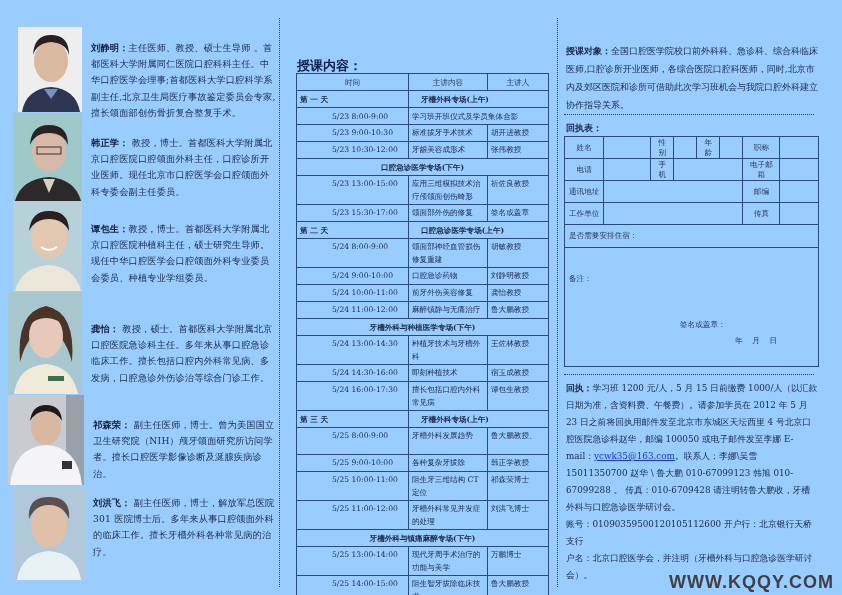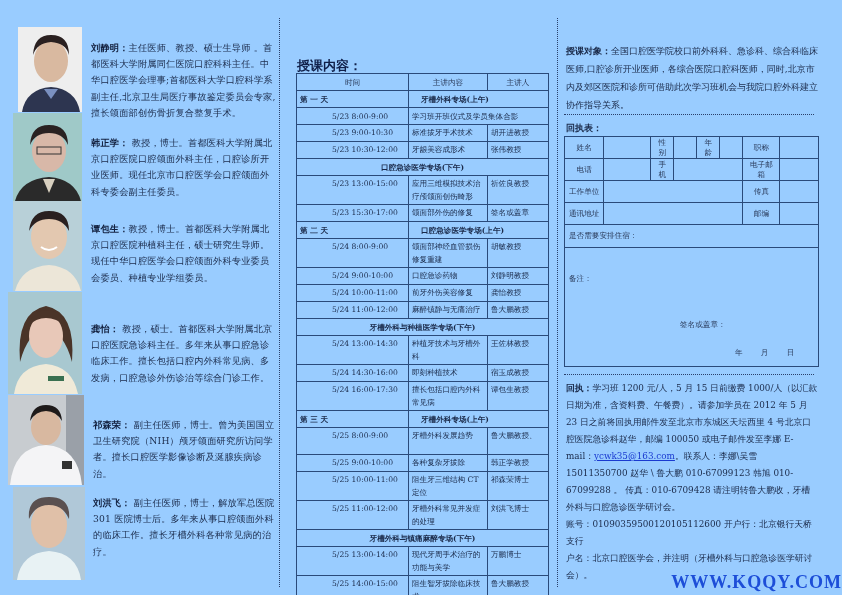--- a/index.html
+++ b/index.html
@@ -22,22 +22,22 @@
   table.sched .row td{height:14px;}
   table.sched td.t{white-space:nowrap;width:73px;padding-left:35px;}
   table.sched td.sp{width:54px;}
   .para{position:absolute;font-size:9px;line-height:18px;}
   .para b{font-weight:bold;}
   .hrdot{position:absolute;height:0;border-top:1.5px dotted #2a3f6a;}
   table.form{position:absolute;left:4px;top:136px;width:255px;border-collapse:collapse;font-size:7.6px;}
   table.form td{border:1.2px solid #2a4a7a;height:21px;padding:0 4px;color:#2a3a5a;}
   table.form td.c{text-align:center;}
   .email{color:#1a3ad0;text-decoration:underline;}
-  .wm{position:absolute;right:0;bottom:2px;font-family:Liberation Serif, serif;
-      font-weight:bold;font-size:18px;color:#1d4ed8;letter-spacing:1px;}
+  .wm{position:absolute;right:8px;bottom:2px;font-family:Liberation Sans, sans-serif;
+      font-weight:bold;font-size:18px;color:#404040;letter-spacing:1px;}
   .face{width:100%;height:100%;}
 </style>
 </head>
 <body>
 
 <div class="panel p1">
   <div class="photo" style="left:18px;top:27px;width:64px;height:85px;background:#f2f2f2;">
     <svg class="face" viewBox="0 0 64 85">
         <rect width="64" height="85" fill="#eeeeee"></rect>
         <ellipse cx="33" cy="34" rx="17" ry="21" fill="#d9b9a0"></ellipse>
@@ -271,39 +271,39 @@
     </tr>
     <tr>
       <td class="c">电话</td>
       <td></td>
       <td class="c">手机</td>
       <td colspan="3"></td>
       <td class="c">电子邮箱</td>
       <td></td>
     </tr>
     <tr>
+      <td class="c" style="white-space:nowrap">通讯地址</td>
+      <td colspan="5"></td>
+      <td class="c">邮编</td>
+      <td></td>
+    </tr>
+    <tr>
       <td colspan="1" class="c" style="white-space:nowrap">工作单位</td>
       <td colspan="5"></td>
       <td class="c">传真</td>
       <td></td>
     </tr>
     <tr>
-      <td class="c" style="white-space:nowrap">通讯地址</td>
-      <td colspan="5"></td>
-      <td class="c">邮编</td>
-      <td></td>
-    </tr>
-    <tr>
       <td colspan="8" style="height:22px;"><span>是否需要安排住宿：</span></td>
     </tr>
     <tr>
       <td colspan="8" style="height:118px;vertical-align:top;position:relative;">
         <div style="position:absolute;left:4px;top:26px;">备注：</div>
         <div style="position:absolute;left:115px;top:72px;">签名或盖章：</div>
-        <div style="position:absolute;left:170px;top:100px;white-space:pre;font-family:Liberation Mono, monospace;">年    月    日</div>
+        <div style="position:absolute;left:170px;top:88px;white-space:pre;">年    月    日</div>
       </td>
     </tr>
   </tbody>
     </table>
 
   <div class="hrdot" style="left:4px;top:374px;width:250px;"></div>
   <div class="para" style="left:6px;top:380px;width:252px;line-height:17px;font-size:8.8px;">
     <b>回执：</b><span>学习班 1200 元/人，5 月 15 日前缴费 1000/人（以汇款日期为准，含资料费、午餐费）。请参加学员在 2012 年 5 月 23 日之前将回执用邮件发至北京市东城区天坛西里 4 号北京口腔医院急诊科赵华，邮编 100050 或电子邮件发至李娜 E-mail：</span><span class="email">ycwk35@163.com</span><span>。联系人：李娜\吴雪 15011350700    赵华 \ 鲁大鹏 010-67099123    韩旭 010-67099288 。 传真：010-6709428 请注明转鲁大鹏收，牙槽外科与口腔急诊医学研讨会。</span><br>
     <span>账号：01090359500120105112600   开户行：北京银行天桥支行</span><br>
     <span>户名：北京口腔医学会，并注明（牙槽外科与口腔急诊医学研讨会）。</span>

